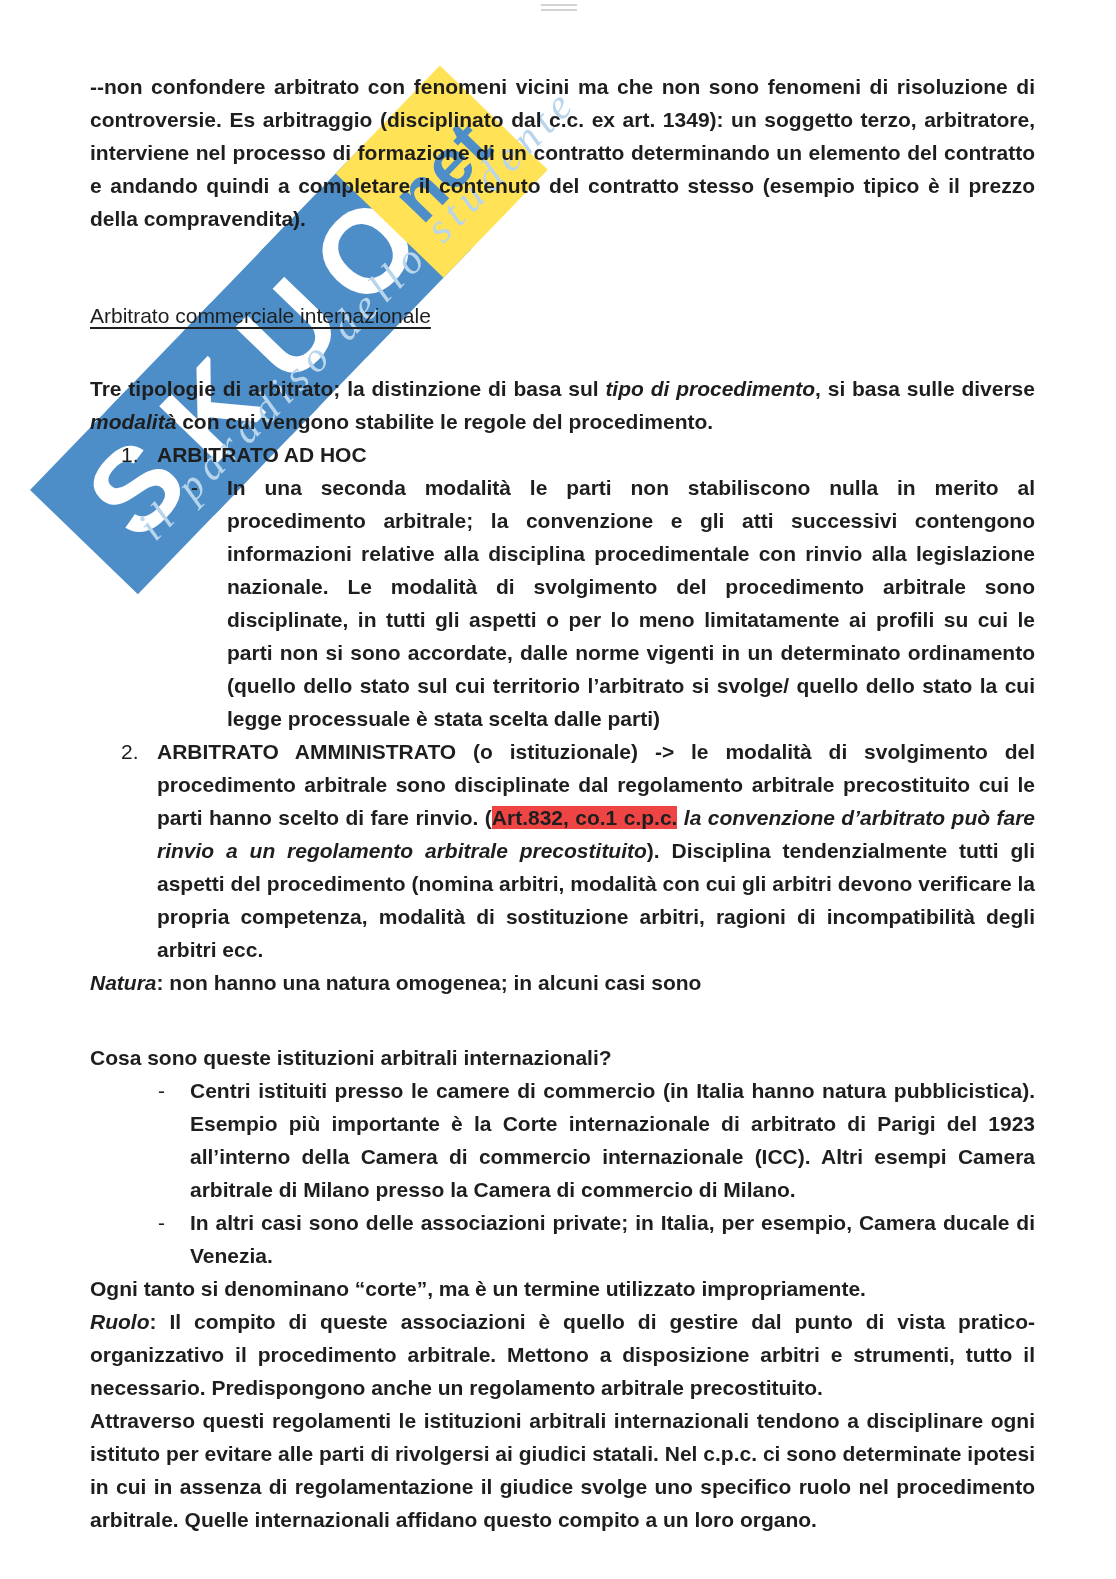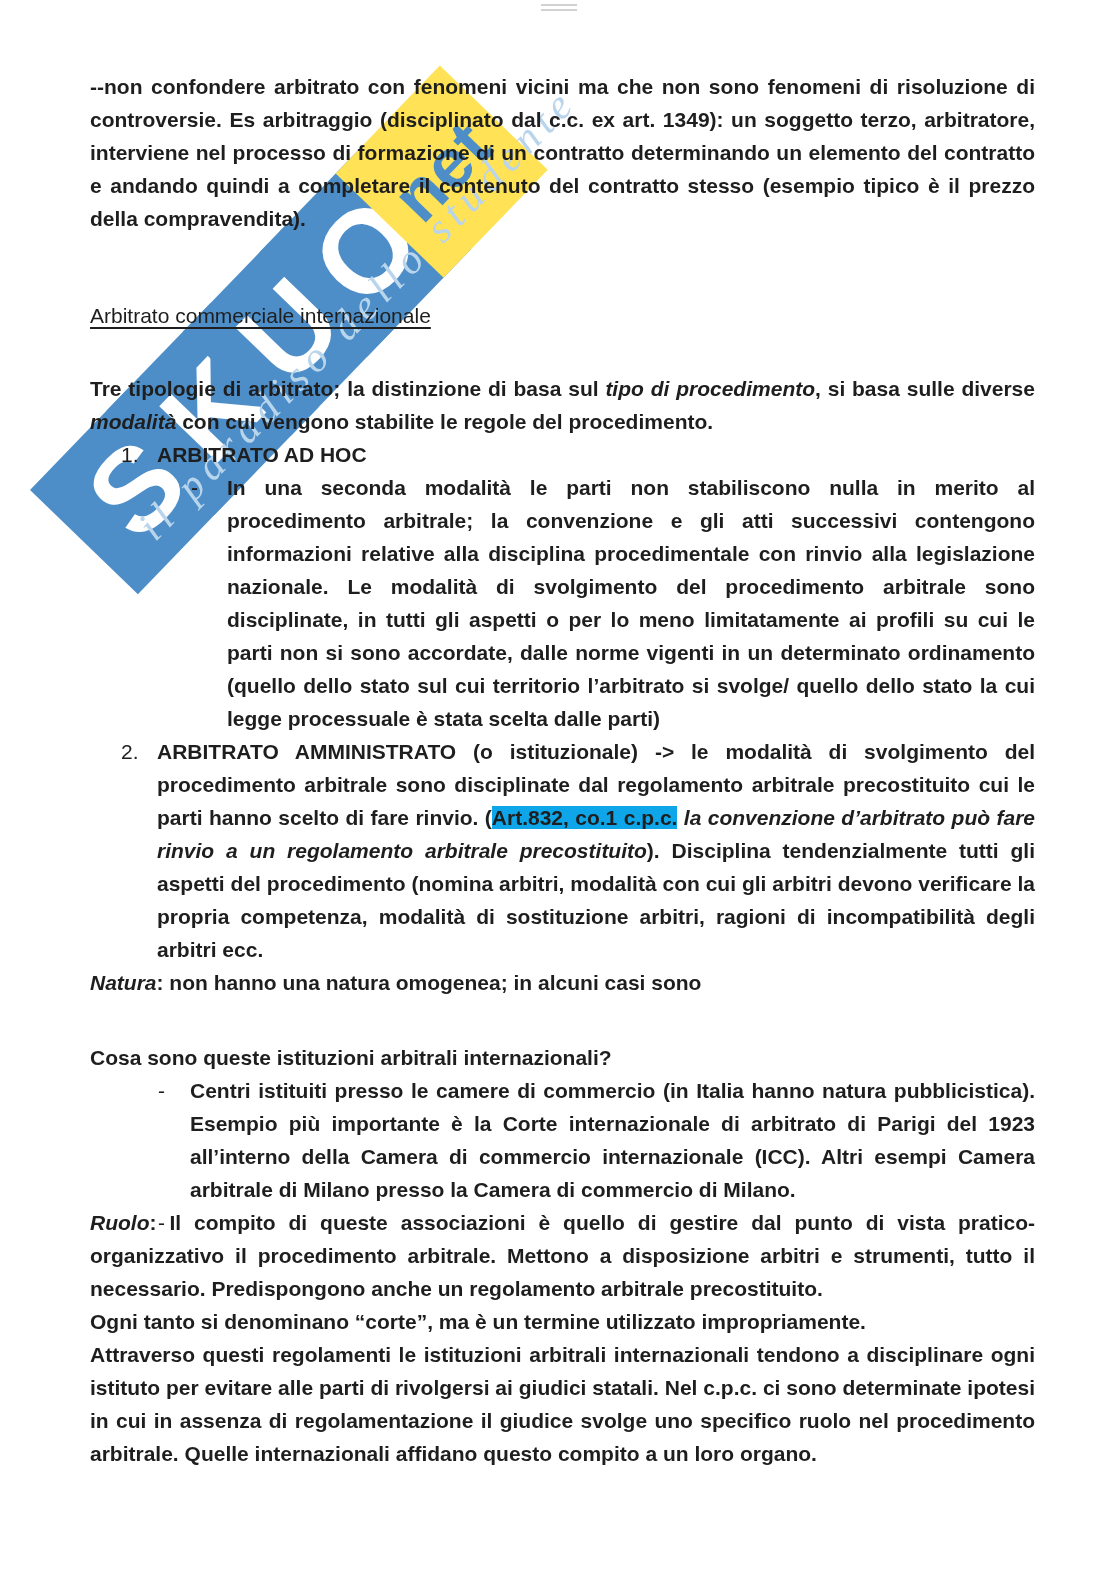--- a/index.html
+++ b/index.html
@@ -38,21 +38,21 @@
     margin:64px 0 40px;font-size:21px;line-height:33px;font-weight:normal;
     text-align:left;text-decoration:underline;text-underline-offset:4px;
   }
   .li{position:relative;}
   .li .marker{position:absolute;top:0;font-size:21px;line-height:33px;}
   .li.num{padding-left:67px;}  .li.num .marker{left:31px;}
   .li.d1{padding-left:137px;}  .li.d1 .marker{left:101px;}
   .li.d2{padding-left:100px;}  .li.d2 .marker{left:68px;}
   .q1{margin-top:42px;}
   .rs-i{font-style:italic;}
-  .rs-hl{background:#0ea5e9;}
+  .rs-hl{background:#ef4444;}
 </style>
 </head>
 <body>
 
 <div class="scan-artifact"></div>
 
 <div class="watermark">
   <div class="wm-row">
     <div class="wm-tile">S</div>
     <div class="wm-tile">K</div>
@@ -94,21 +94,22 @@
 
   <p class="par q1">Cosa sono queste istituzioni arbitrali internazionali?</p>
 
   <div class="li d2">
     <span class="marker">-</span>
     <div class="par li-text">Centri istituiti presso le camere di commercio (in Italia hanno natura pubblicistica). Esempio più importante è la Corte internazionale di arbitrato di Parigi del 1923 all’interno della Camera di commercio internazionale (ICC). Altri esempi Camera arbitrale di Milano presso la Camera di commercio di Milano.</div>
   </div>
 
   <div class="li d2">
     <span class="marker">-</span>
+    <div class="par li-text">In altri casi sono delle associazioni private; in Italia, per esempio, Camera ducale di Venezia.</div>
   </div>
 
+  <p class="par">Ogni tanto si denominano “corte”, ma è un termine utilizzato impropriamente.</p>
+
   <p class="par"><span class="rs-i">Ruolo</span><span>: Il compito di queste associazioni è quello di gestire dal punto di vista pratico-organizzativo il procedimento arbitrale. Mettono a disposizione arbitri e strumenti, tutto il necessario. Predispongono anche un regolamento arbitrale precostituito.</span></p>
-
-  <p class="par">Ogni tanto si denominano “corte”, ma è un termine utilizzato impropriamente.</p>
 
   <p class="par">Attraverso questi regolamenti le istituzioni arbitrali internazionali tendono a disciplinare ogni istituto per evitare alle parti di rivolgersi ai giudici statali. Nel c.p.c. ci sono determinate ipotesi in cui in assenza di regolamentazione il giudice svolge uno specifico ruolo nel procedimento arbitrale. Quelle internazionali affidano questo compito a un loro organo.</p>
 
 </main>
 
 </body></html>

